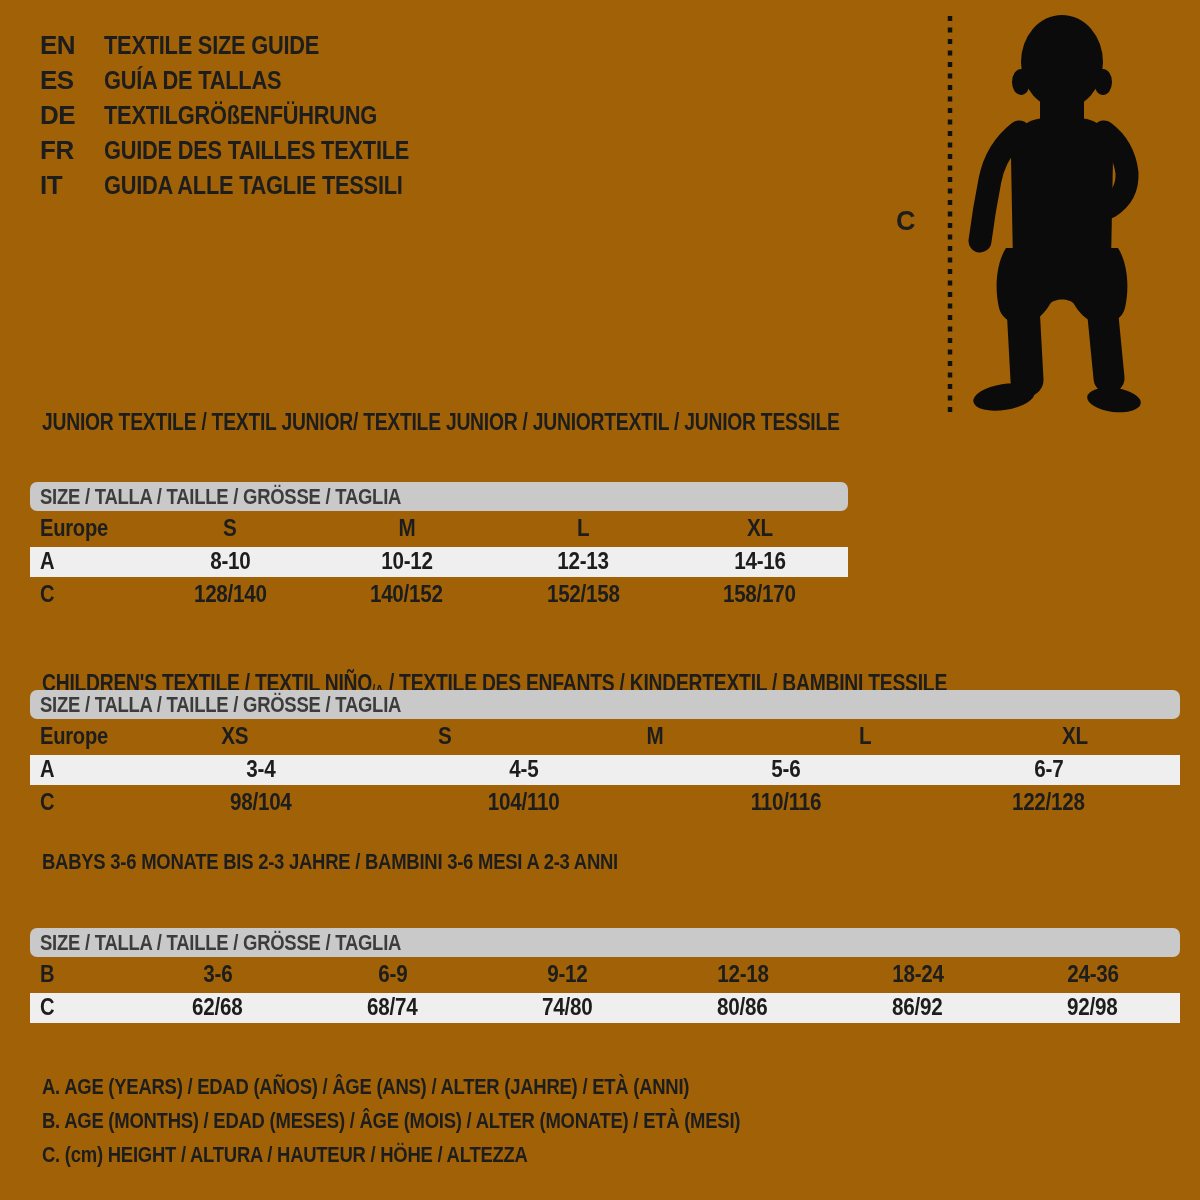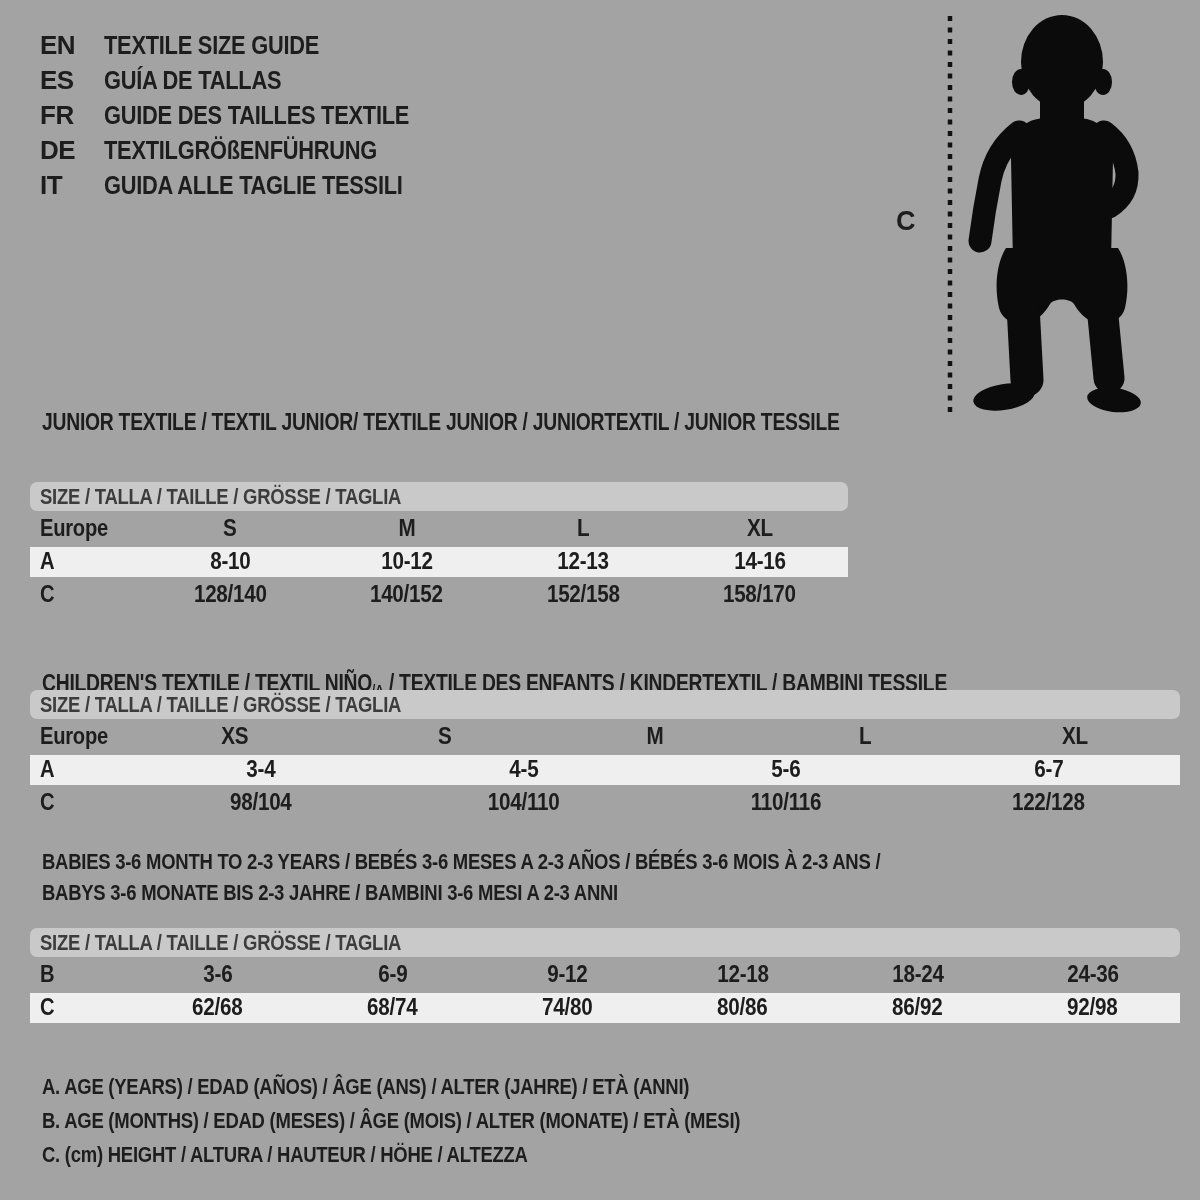--- a/index.html
+++ b/index.html
@@ -1,18 +1,18 @@
 <!DOCTYPE html>
 <html><head>
 <meta charset="utf-8">
 <style>
   html,body { margin:0; padding:0; background:#ffffff; }
   .canvas {
     position:relative; width:1200px; height:1200px;
-    background:#a3a3a3; overflow:hidden;
+    background:#a16207; overflow:hidden;
     font-family:"Liberation Sans", sans-serif;
     color:#1d1d1d; font-weight:bold;
   }
   
   .cond  { display:inline-block; transform:scaleX(0.84); transform-origin:left center; white-space:nowrap; letter-spacing:-0.3px; }
   .condc { display:inline-block; transform:scaleX(0.86); transform-origin:center center; white-space:nowrap; letter-spacing:-0.3px; }
 
   
   .lang-list { position:absolute; left:40px; top:28px; }
   .lang-row  { display:flex; height:35px; align-items:center; }
@@ -53,26 +53,26 @@
   <section class="lang-list">
     <div class="lang-row">
       <span class="lang-code">EN</span>
       <span class="lang-label cond">TEXTILE SIZE GUIDE</span>
     </div>
     <div class="lang-row">
       <span class="lang-code">ES</span>
       <span class="lang-label cond">GUÍA DE TALLAS</span>
     </div>
     <div class="lang-row">
+      <span class="lang-code">DE</span>
+      <span class="lang-label cond">TEXTILGRÖßENFÜHRUNG</span>
+    </div>
+    <div class="lang-row">
       <span class="lang-code">FR</span>
       <span class="lang-label cond">GUIDE DES TAILLES TEXTILE</span>
-    </div>
-    <div class="lang-row">
-      <span class="lang-code">DE</span>
-      <span class="lang-label cond">TEXTILGRÖßENFÜHRUNG</span>
     </div>
     <div class="lang-row">
       <span class="lang-code">IT</span>
       <span class="lang-label cond">GUIDA ALLE TAGLIE TESSILI</span>
     </div>
   </section>
 
   <span class="c-label">C</span>
 
   <svg class="figure-svg" width="260" height="412" viewBox="0 0 260 412" aria-hidden="true">
@@ -150,21 +150,20 @@
     <div class="trow">
       <div class="tlabel"><span class="cond">C</span></div>
       <div class="tcell"><span class="condc">98/104</span></div>
       <div class="tcell"><span class="condc">104/110</span></div>
       <div class="tcell"><span class="condc">110/116</span></div>
       <div class="tcell"><span class="condc">122/128</span></div>
     </div>
   </div>
 
   <div class="sec-title two-line" style="top:849px; font-size:22px;">
-    <div><span class="cond">BABIES 3-6 MONTH TO 2-3 YEARS / BEBÉS 3-6 MESES A 2-3 AÑOS / BÉBÉS 3-6 MOIS À 2-3 ANS /</span></div>
     <div><span class="cond">BABYS 3-6 MONATE BIS 2-3 JAHRE / BAMBINI 3-6 MESI A 2-3 ANNI</span></div>
   </div>
 
   <div class="table w-wide" style="top:928px; width:1150px;">
     <div class="size-bar">
       <span class="cond">SIZE / TALLA / TAILLE / GRÖSSE / TAGLIA</span>
     </div>
     <div class="trow">
       <div class="tlabel"><span class="cond">B</span></div>
       <div class="tcell"><span class="condc">3-6</span></div>

